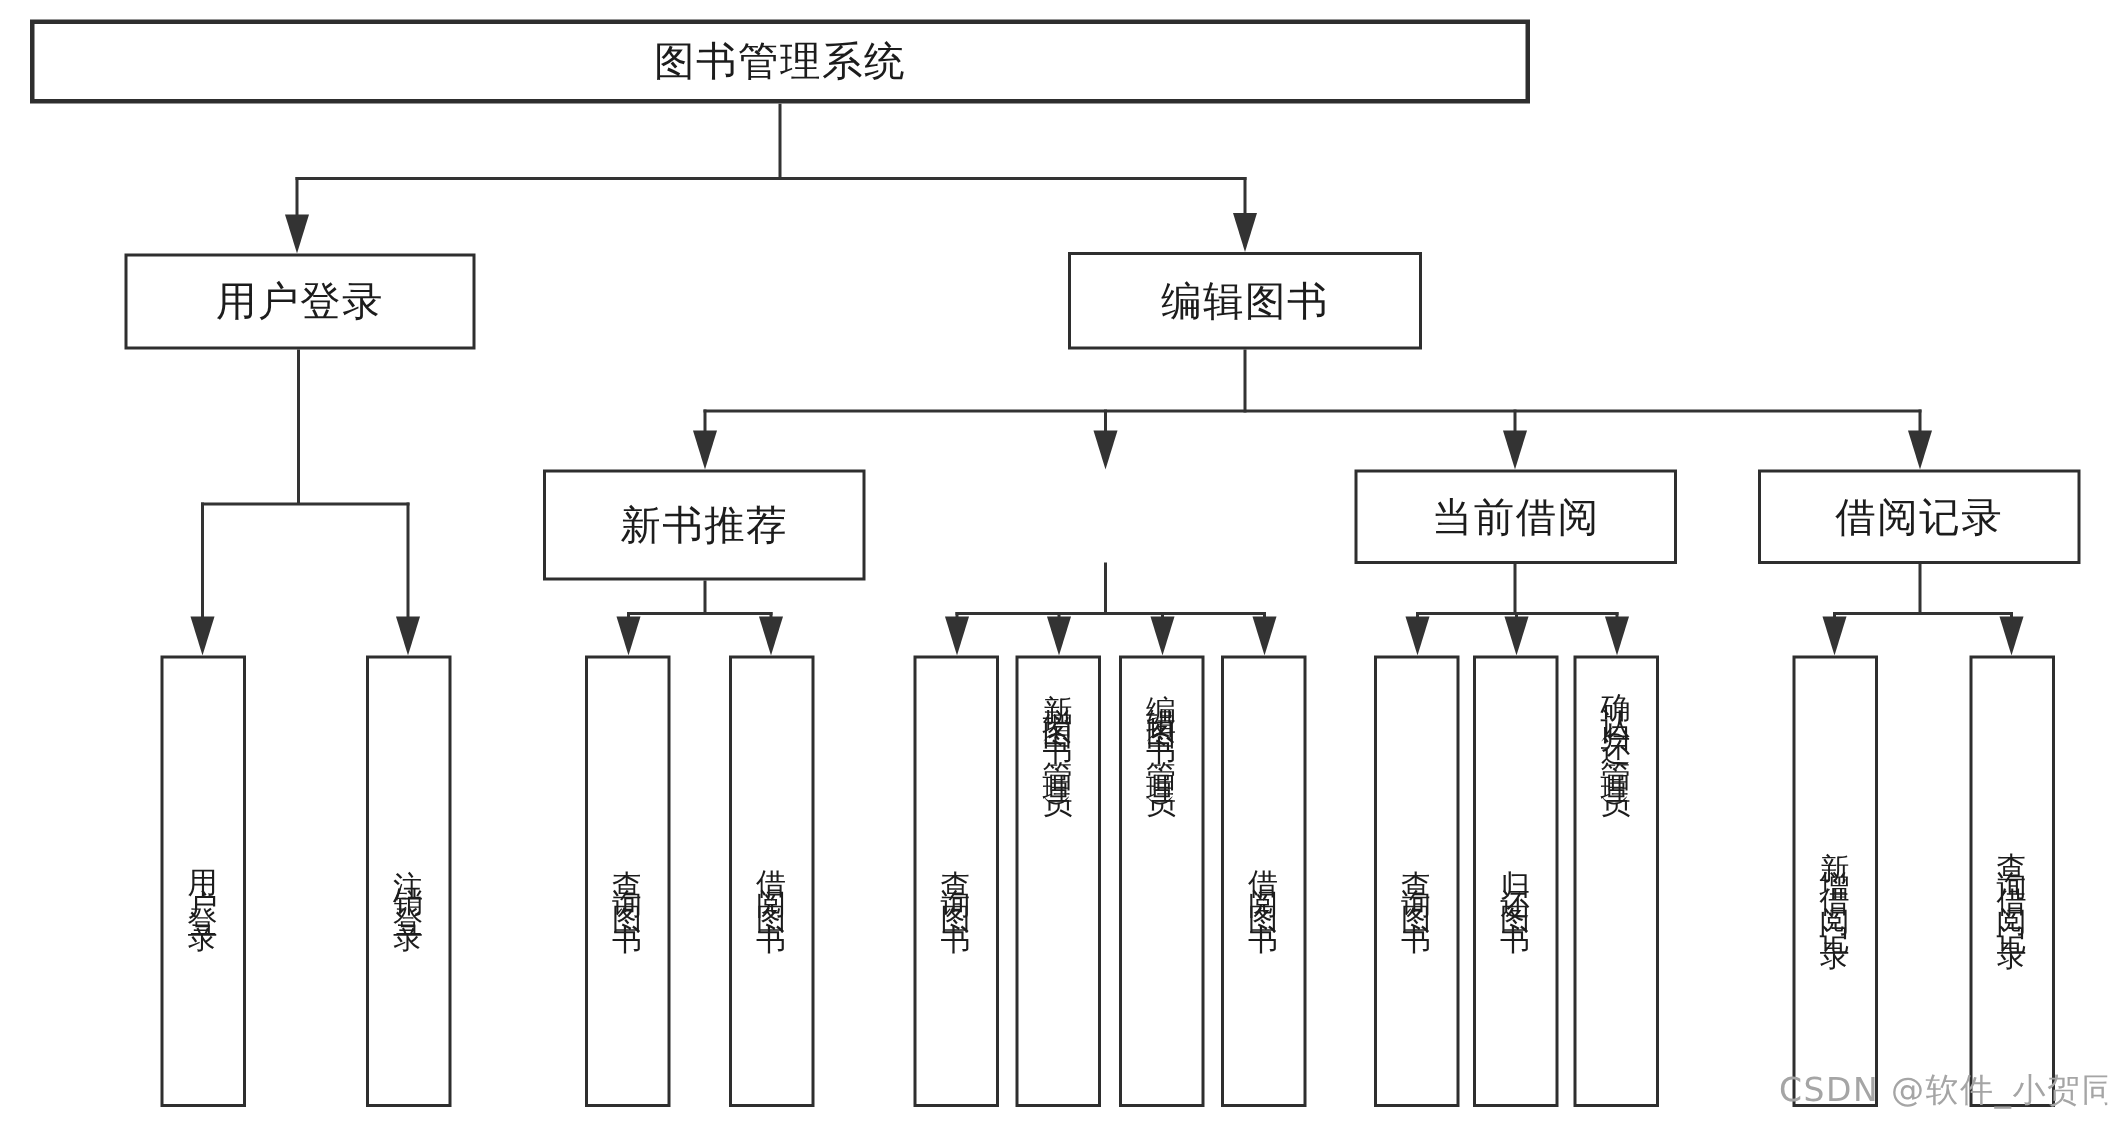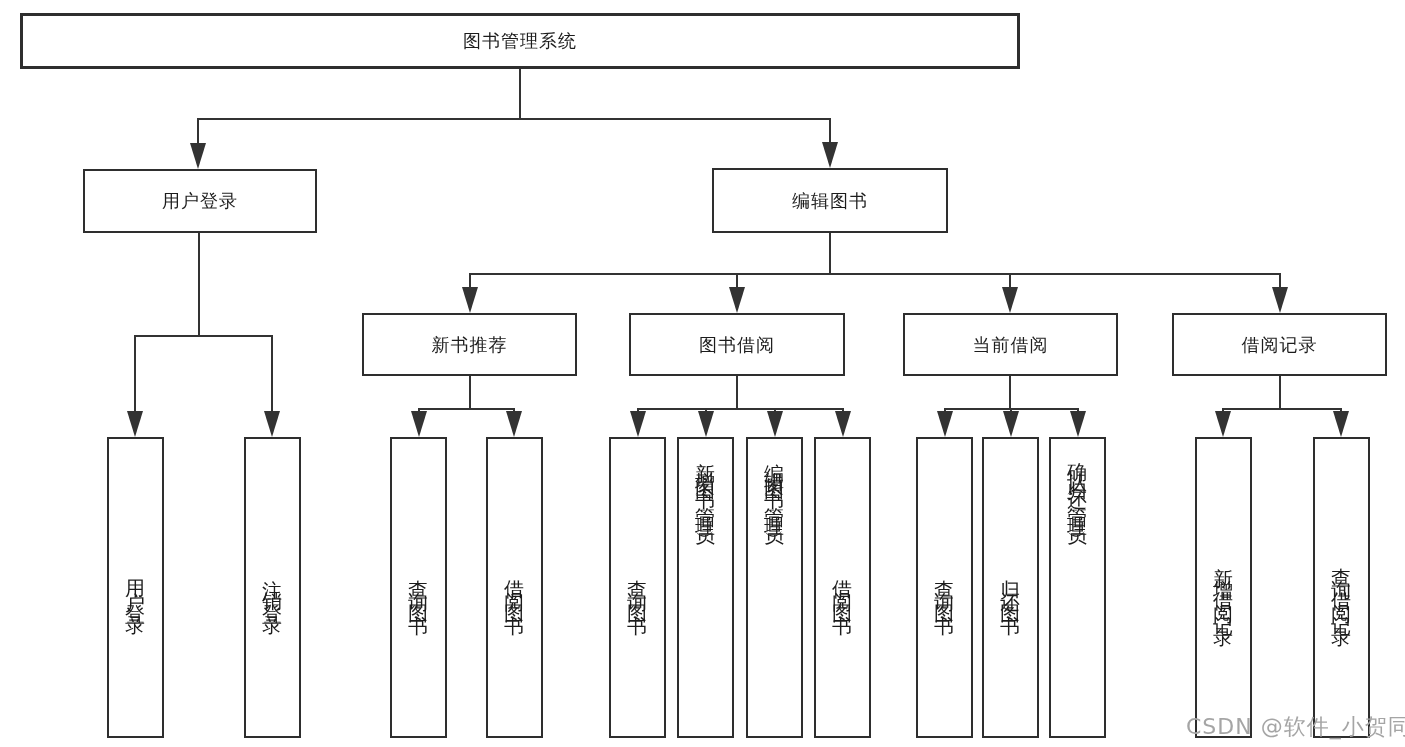--- a/index.html
+++ b/index.html
@@ -4,21 +4,21 @@
 <style>
   html,body{margin:0;padding:0;background:#ffffff;}
   #canvas{
     position:relative;width:1405px;height:747px;background:#ffffff;overflow:hidden;
     font-family:"DejaVu Sans",sans-serif;color:#1c1c1c;
   }
   
   .box{
     position:absolute;box-sizing:border-box;border:2px solid #2e2e2e;background:#ffffff;
     display:flex;align-items:center;justify-content:center;
-    font-size:18px;letter-spacing:1px;white-space:nowrap;
+    font-size:27px;letter-spacing:1px;white-space:nowrap;
   }
   .box.root{border-width:3px;}
   
   .leaf{
     position:absolute;box-sizing:border-box;border:2px solid #2e2e2e;background:#ffffff;
     display:flex;align-items:center;justify-content:center;
     top:437px;width:57px;height:301px;
   }
   .leaf span{
     writing-mode:vertical-rl;text-orientation:mixed;
@@ -111,25 +111,22 @@
     <span>图书管理系统</span>
   </div>
 
   <div class="box" style="left:83px;top:169px;width:234px;height:64px;">
     <span>用户登录</span>
   </div>
   <div class="box" style="left:712px;top:168px;width:236px;height:65px;">
     <span>编辑图书</span>
   </div>
 
-  <div class="box" style="left:362px;top:313px;width:215px;height:63px;">
+  <div class="box" style="left:362px;top:313px;width:215px;height:74px;">
     <span>新书推荐</span>
-  </div>
-  <div class="box" style="left:629px;top:313px;width:216px;height:63px;">
-    <span>图书借阅</span>
   </div>
   <div class="box" style="left:1172px;top:313px;width:215px;height:63px;">
     <span>借阅记录</span>
   </div>
   <div class="box" style="left:903px;top:313px;width:215px;height:63px;">
     <span>当前借阅</span>
   </div>
 
   <div class="leaf" style="left:107px;">
     <span>用户登录</span>

